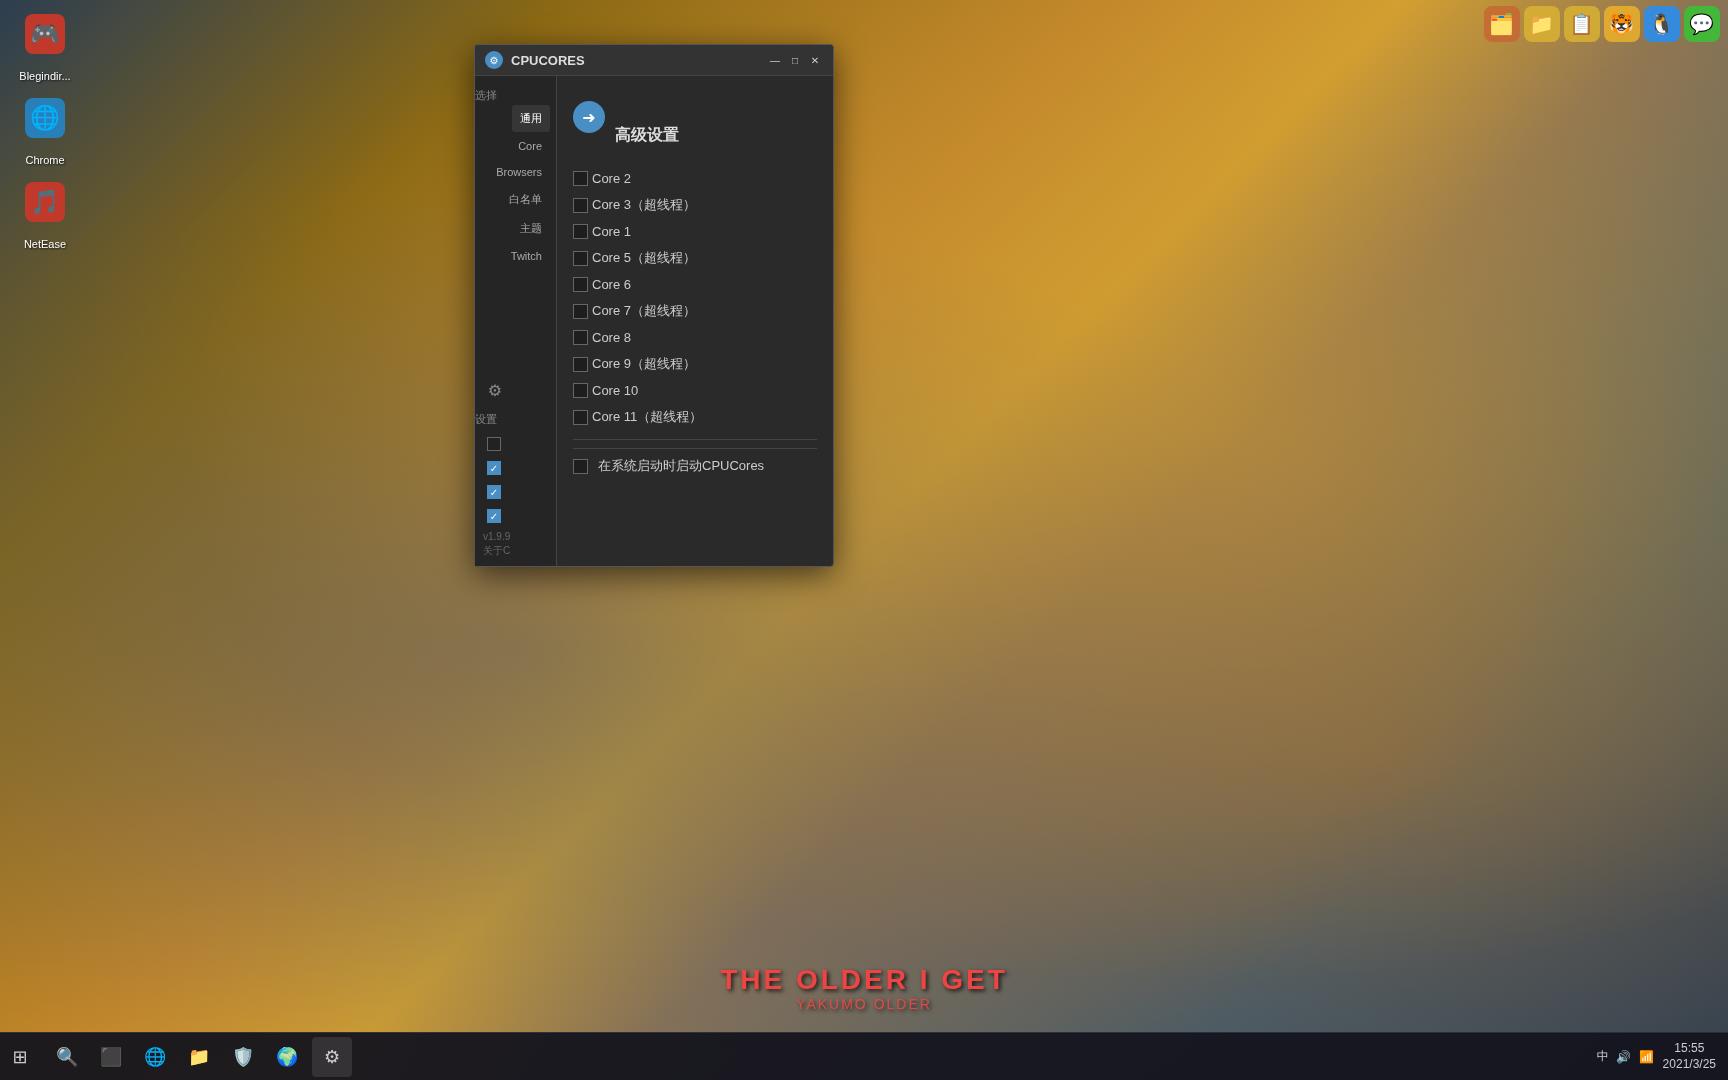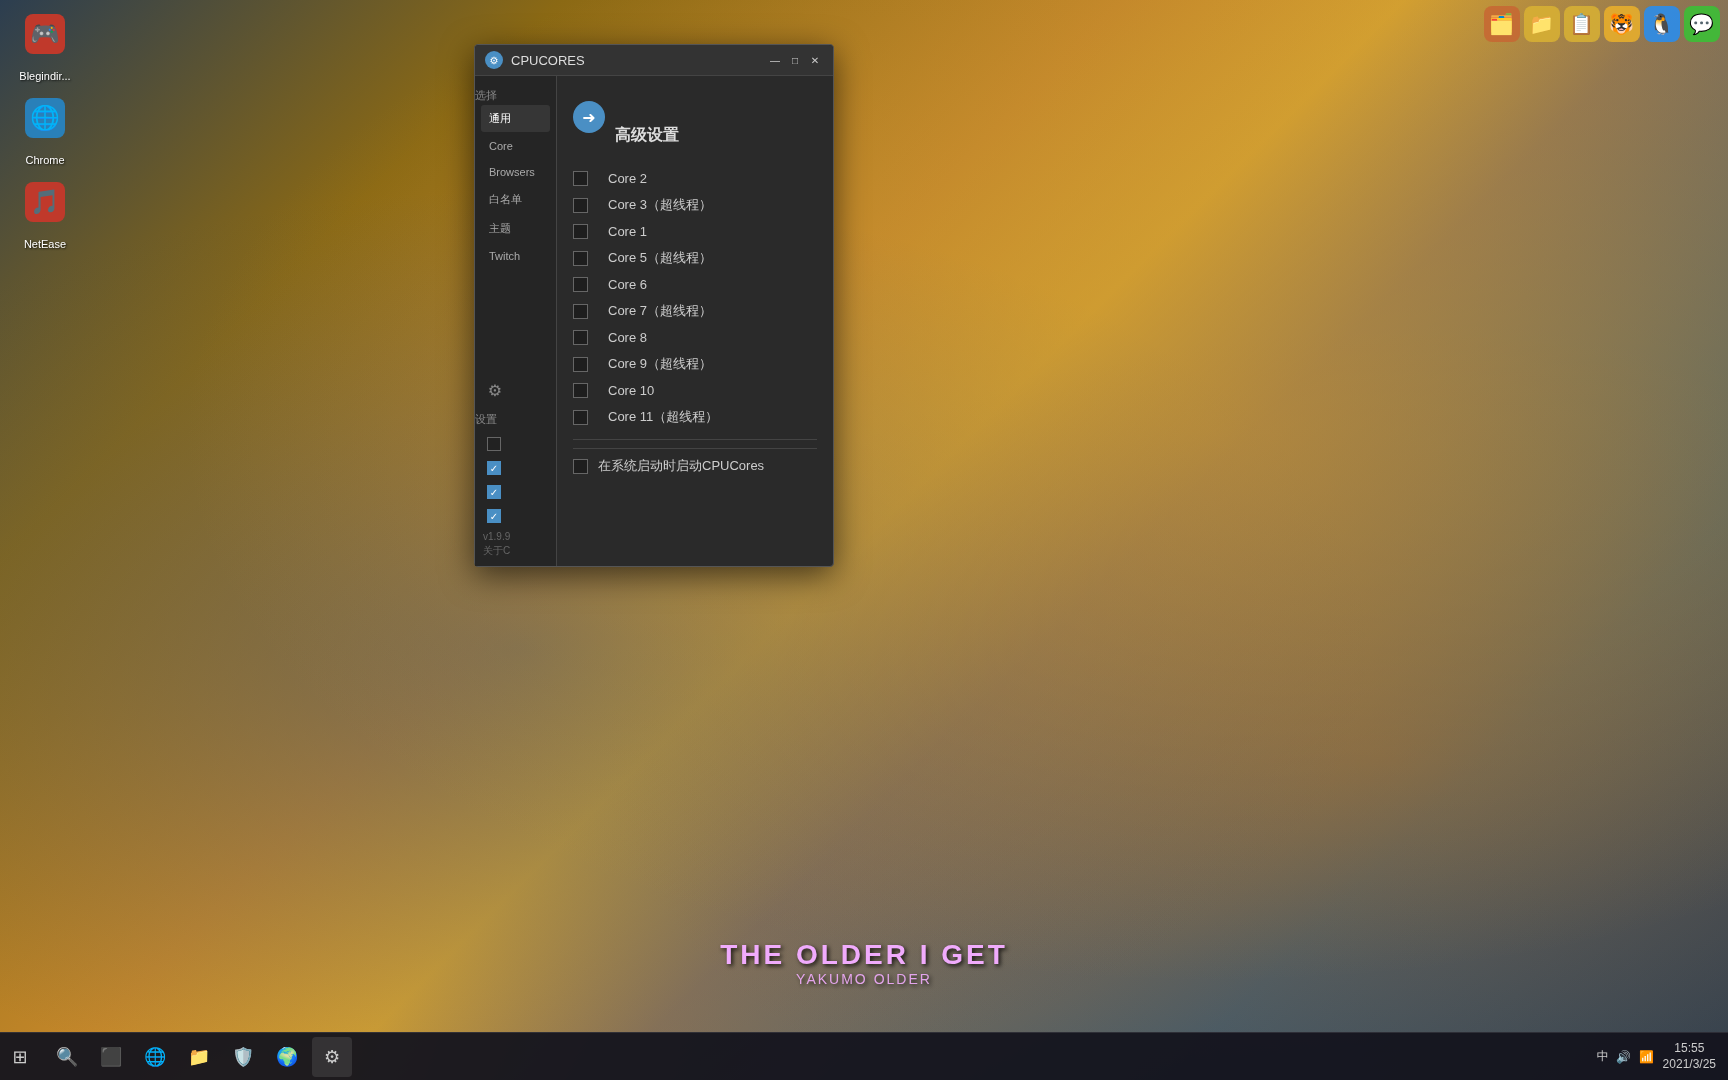--- a/index.html
+++ b/index.html
@@ -126,25 +126,25 @@
       display: flex;
       align-items: center;
       justify-content: center;
       font-size: 20px;
       cursor: pointer;
     }
 
     
     .song-info {
       position: absolute;
-      bottom: 93px;
+      bottom: 68px;
       left: 50%;
       transform: translateX(-50%);
       text-align: center;
-      color: #f0abfc;
+      color: #ef4444;
       text-shadow: 2px 2px 4px rgba(0,0,0,0.8);
     }
     .song-title {
       font-size: 28px;
       font-weight: bold;
       letter-spacing: 3px;
     }
     .song-artist {
       font-size: 14px;
       letter-spacing: 2px;
@@ -180,21 +180,21 @@
       border-radius: 50%;
       display: flex;
       align-items: center;
       justify-content: center;
       font-size: 10px;
       color: #fff;
     }
     .window-title {
       color: #ddd;
       font-size: 13px;
-      font-weight: normal;
+      font-weight: bold;
       flex: 1;
     }
     .window-controls {
       display: flex;
       gap: 4px;
     }
     .win-btn {
       width: 16px;
       height: 16px;
       border-radius: 2px;
@@ -222,20 +222,21 @@
       display: flex;
       flex-direction: column;
       padding: 8px 0;
     }
     .sidebar-nav {
       display: flex;
       flex-direction: column;
       gap: 2px;
       padding: 0 6px;
       flex: 1;
+      align-items: flex-end;
     }
     .sidebar-item {
       padding: 6px 8px;
       color: #aaa;
       font-size: 11px;
       cursor: pointer;
       border-radius: 3px;
     }
     .sidebar-item.active { background: rgba(255,255,255,0.08); color: #fff; }
     .sidebar-label {
@@ -334,21 +335,21 @@
     .core-list-container::-webkit-scrollbar-track {
       background: #222;
     }
     .core-list-container::-webkit-scrollbar-thumb {
       background: #555;
       border-radius: 4px;
     }
     .core-item {
       display: flex;
       align-items: center;
-      gap: 20px;
+      gap: 4px;
       padding: 5px 0;
       cursor: pointer;
     }
     .core-cb {
       width: 15px;
       height: 15px;
       border: 1px solid #666;
       background: #1e1e1e;
       display: flex;
       align-items: center;

